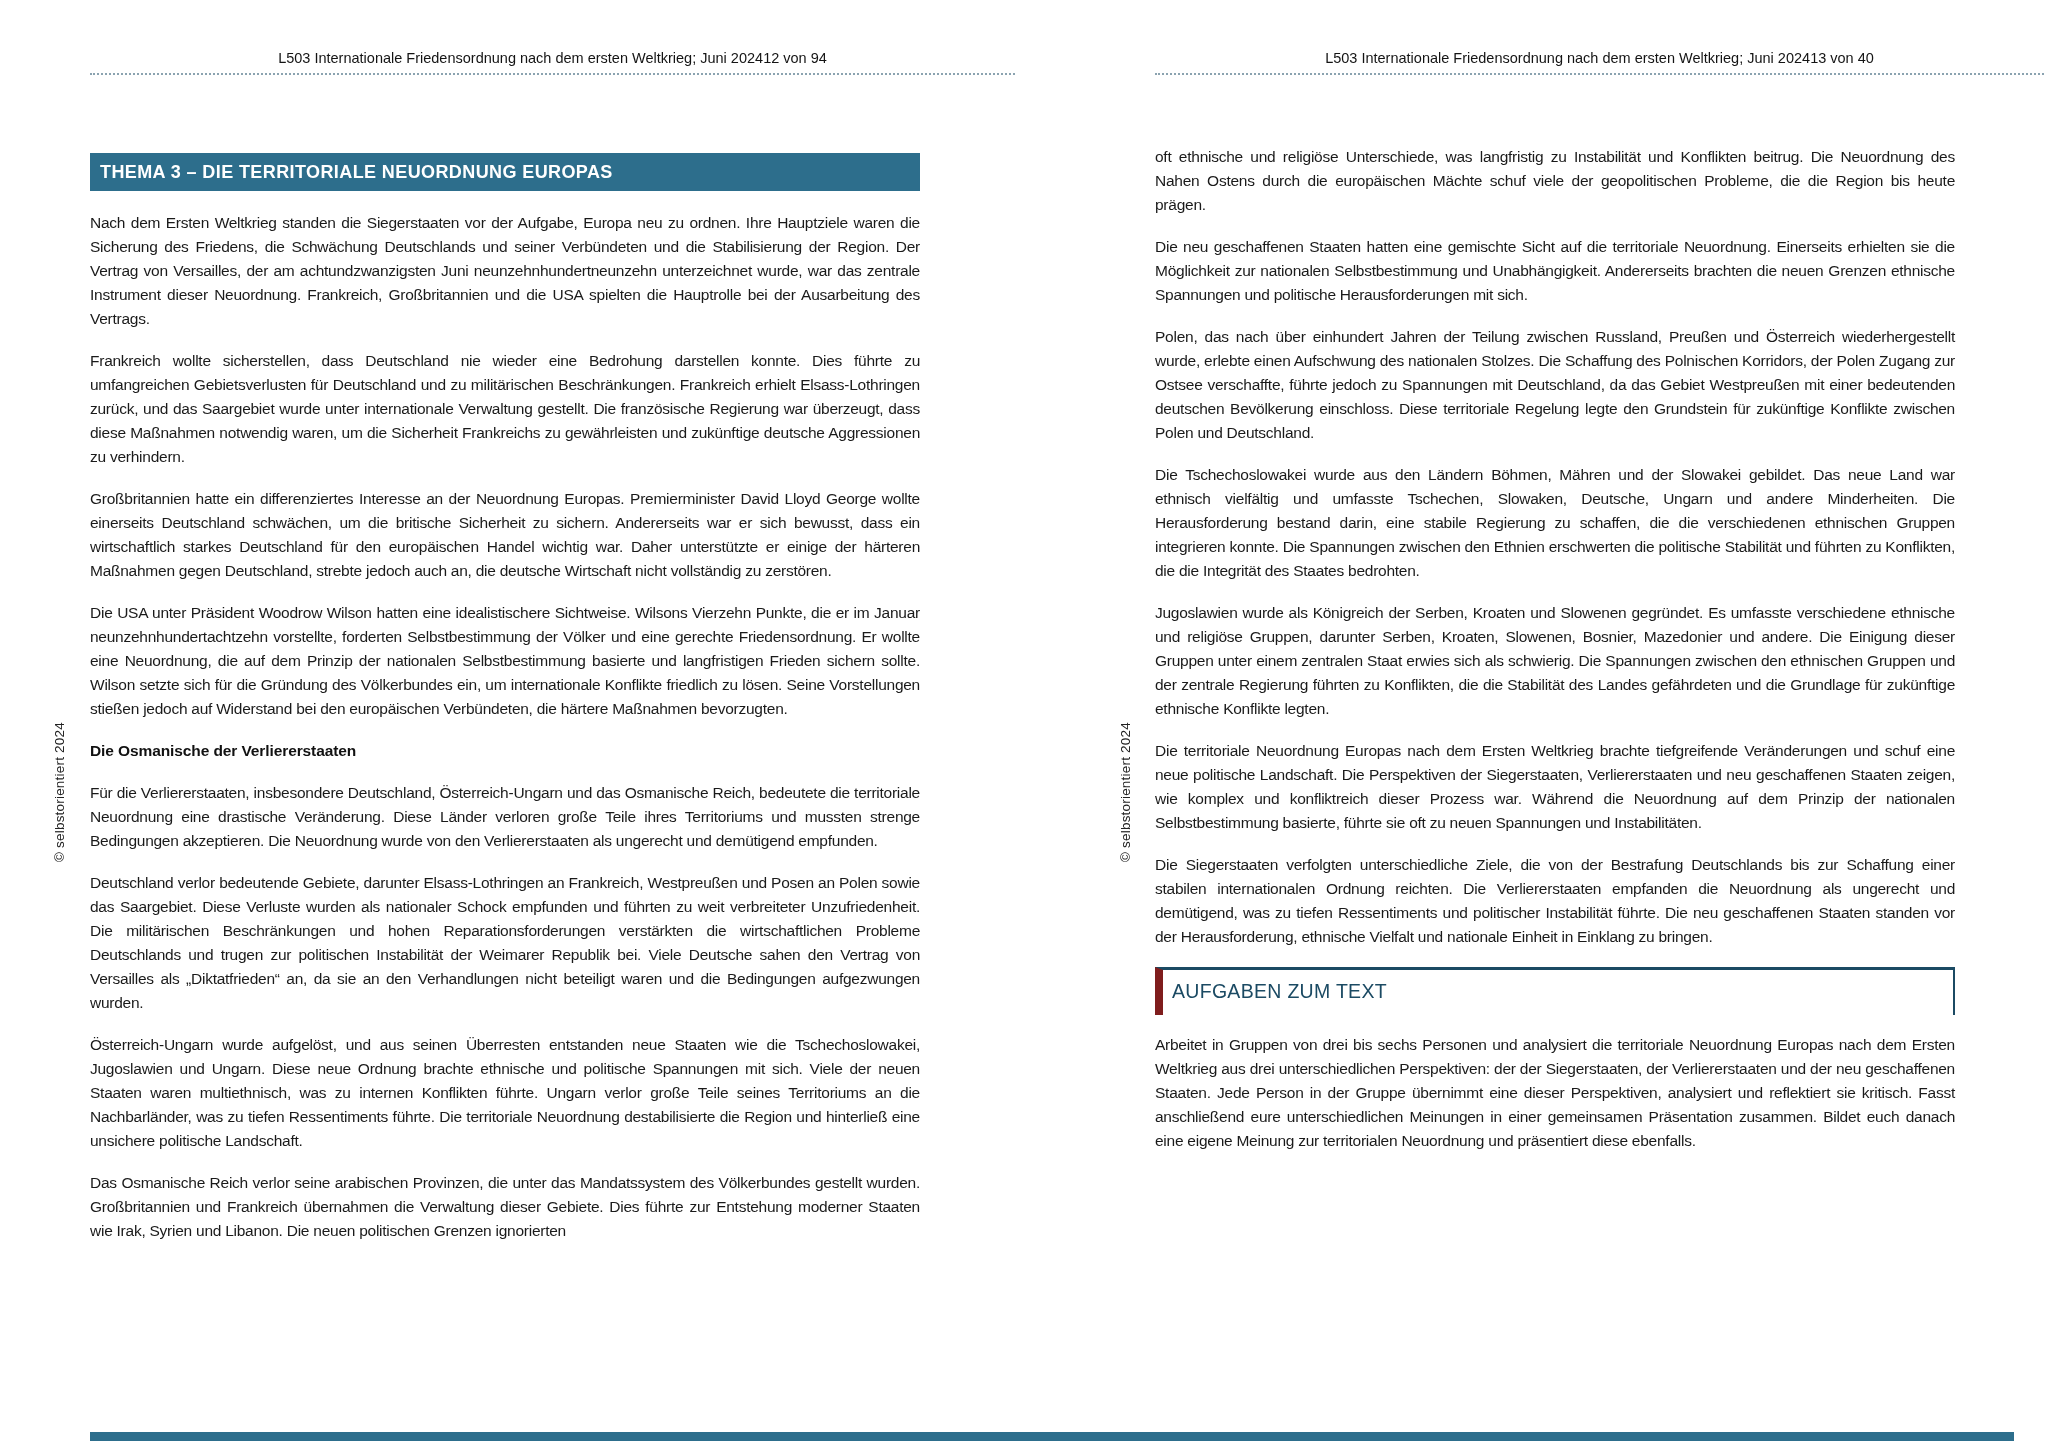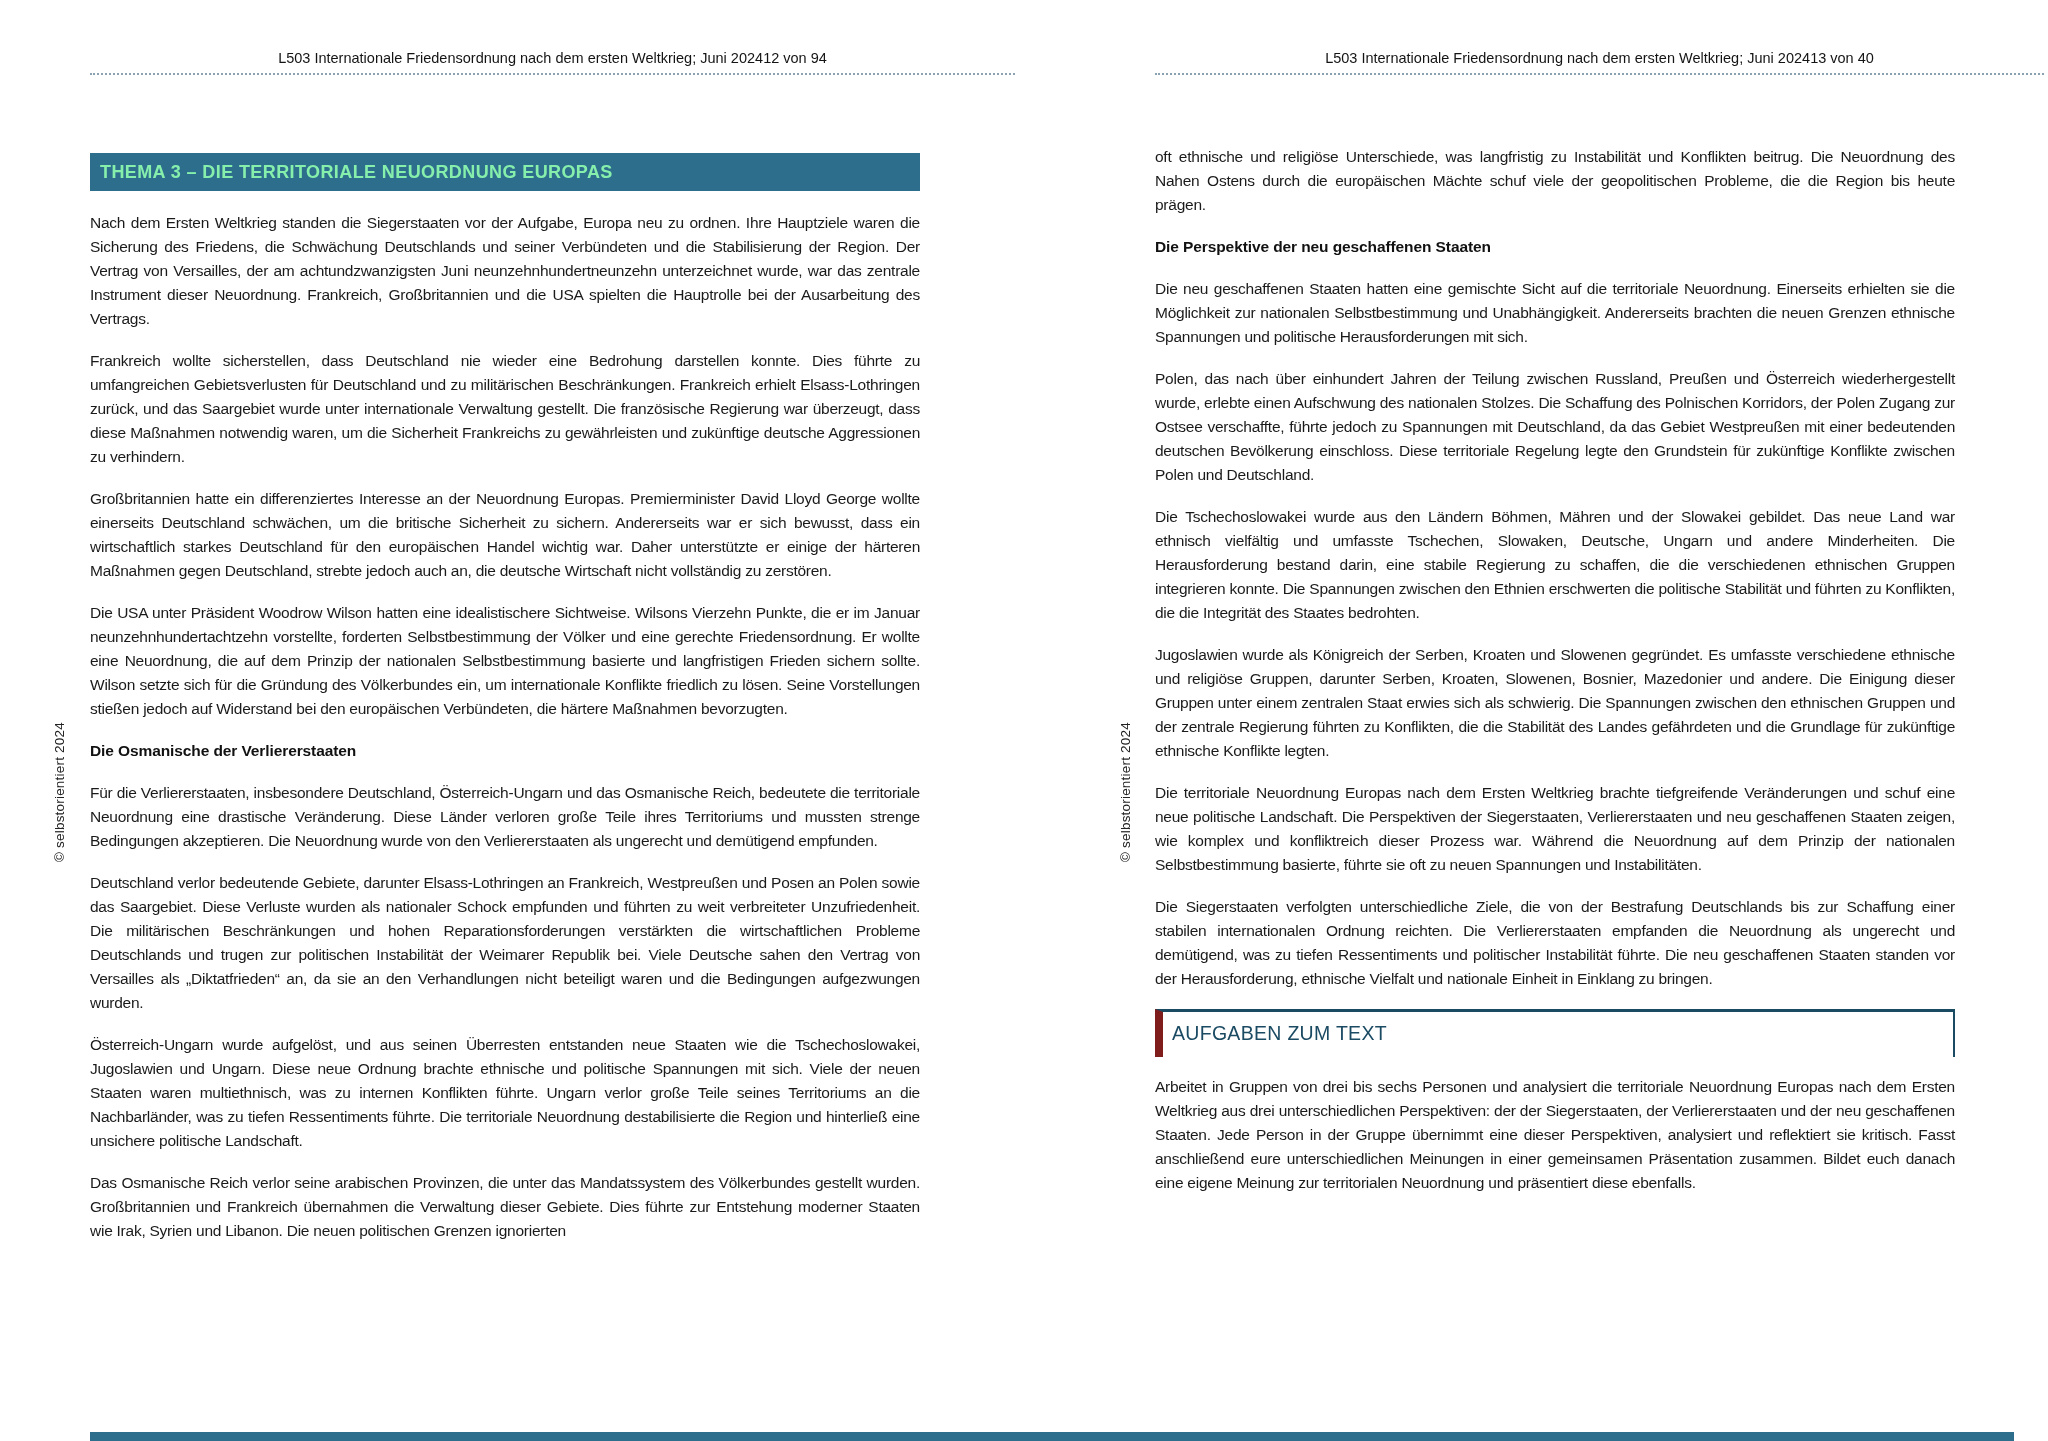--- a/index.html
+++ b/index.html
@@ -27,21 +27,21 @@
   .page-left .content{top:153px;left:90px;width:830px}
   .page-right .content{top:145px;left:131px;width:800px}
 
   .content p{margin:0 0 18px 0}
   .content h3{
     margin:0 0 18px 0;font-size:15.5px;font-weight:bold;
     text-align:left;letter-spacing:-0.1px;color:#111;
   }
 
   .banner{
-    background:#2d6e8c;color:#86efac;font-weight:bold;font-size:18px;
+    background:#2d6e8c;color:#ffffff;font-weight:bold;font-size:18px;
     letter-spacing:0.4px;padding:7px 10px;margin:0 0 20px 0;text-align:left;
   }
 
   .tasks-box{
     border-top:3px solid #1b4a63;border-left:8px solid #7f1d1d;border-right:2px solid #1b4a63;
     color:#1b4a63;font-size:19.5px;letter-spacing:0.3px;font-weight:400;
     padding:9px 10px 12px 9px;margin:4px 0 18px 0;text-align:left;
   }
 
   .vcopy{
@@ -83,21 +83,20 @@
   </section>
 
   <section class="page page-right">
     <header class="pg-header">
       <span>L503 Internationale Friedensordnung nach dem ersten Weltkrieg; Juni 2024</span>
       <span>13 von 40</span>
     </header>
 
     <div class="content">
       <p>oft ethnische und religiöse Unterschiede, was langfristig zu Instabilität und Konflikten beitrug. Die Neuordnung des Nahen Ostens durch die europäischen Mächte schuf viele der geopolitischen Probleme, die die Region bis heute prägen.</p>
-      <h3>Die Perspektive der neu geschaffenen Staaten</h3>
       <p>Die neu geschaffenen Staaten hatten eine gemischte Sicht auf die territoriale Neuordnung. Einerseits erhielten sie die Möglichkeit zur nationalen Selbstbestimmung und Unabhängigkeit. Andererseits brachten die neuen Grenzen ethnische Spannungen und politische Herausforderungen mit sich.</p>
       <p>Polen, das nach über einhundert Jahren der Teilung zwischen Russland, Preußen und Österreich wiederhergestellt wurde, erlebte einen Aufschwung des nationalen Stolzes. Die Schaffung des Polnischen Korridors, der Polen Zugang zur Ostsee verschaffte, führte jedoch zu Spannungen mit Deutschland, da das Gebiet Westpreußen mit einer bedeutenden deutschen Bevölkerung einschloss. Diese territoriale Regelung legte den Grundstein für zukünftige Konflikte zwischen Polen und Deutschland.</p>
       <p>Die Tschechoslowakei wurde aus den Ländern Böhmen, Mähren und der Slowakei gebildet. Das neue Land war ethnisch vielfältig und umfasste Tschechen, Slowaken, Deutsche, Ungarn und andere Minderheiten. Die Herausforderung bestand darin, eine stabile Regierung zu schaffen, die die verschiedenen ethnischen Gruppen integrieren konnte. Die Spannungen zwischen den Ethnien erschwerten die politische Stabilität und führten zu Konflikten, die die Integrität des Staates bedrohten.</p>
       <p>Jugoslawien wurde als Königreich der Serben, Kroaten und Slowenen gegründet. Es umfasste verschiedene ethnische und religiöse Gruppen, darunter Serben, Kroaten, Slowenen, Bosnier, Mazedonier und andere. Die Einigung dieser Gruppen unter einem zentralen Staat erwies sich als schwierig. Die Spannungen zwischen den ethnischen Gruppen und der zentrale Regierung führten zu Konflikten, die die Stabilität des Landes gefährdeten und die Grundlage für zukünftige ethnische Konflikte legten.</p>
       <p>Die territoriale Neuordnung Europas nach dem Ersten Weltkrieg brachte tiefgreifende Veränderungen und schuf eine neue politische Landschaft. Die Perspektiven der Siegerstaaten, Verliererstaaten und neu geschaffenen Staaten zeigen, wie komplex und konfliktreich dieser Prozess war. Während die Neuordnung auf dem Prinzip der nationalen Selbstbestimmung basierte, führte sie oft zu neuen Spannungen und Instabilitäten.</p>
       <p>Die Siegerstaaten verfolgten unterschiedliche Ziele, die von der Bestrafung Deutschlands bis zur Schaffung einer stabilen internationalen Ordnung reichten. Die Verliererstaaten empfanden die Neuordnung als ungerecht und demütigend, was zu tiefen Ressentiments und politischer Instabilität führte. Die neu geschaffenen Staaten standen vor der Herausforderung, ethnische Vielfalt und nationale Einheit in Einklang zu bringen.</p>
       <div class="tasks-box">AUFGABEN ZUM TEXT</div>
       <p>Arbeitet in Gruppen von drei bis sechs Personen und analysiert die territoriale Neuordnung Europas nach dem Ersten Weltkrieg aus drei unterschiedlichen Perspektiven: der der Siegerstaaten, der Verliererstaaten und der neu geschaffenen Staaten. Jede Person in der Gruppe übernimmt eine dieser Perspektiven, analysiert und reflektiert sie kritisch. Fasst anschließend eure unterschiedlichen Meinungen in einer gemeinsamen Präsentation zusammen. Bildet euch danach eine eigene Meinung zur territorialen Neuordnung und präsentiert diese ebenfalls.</p>
     </div>
 

